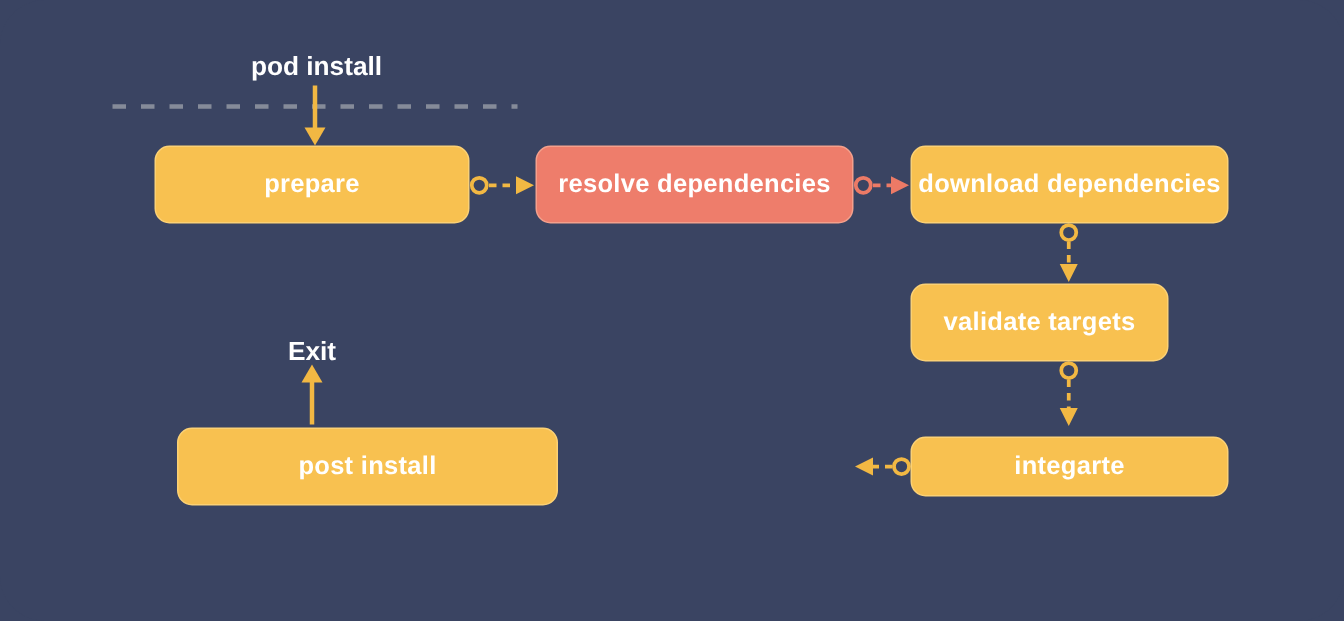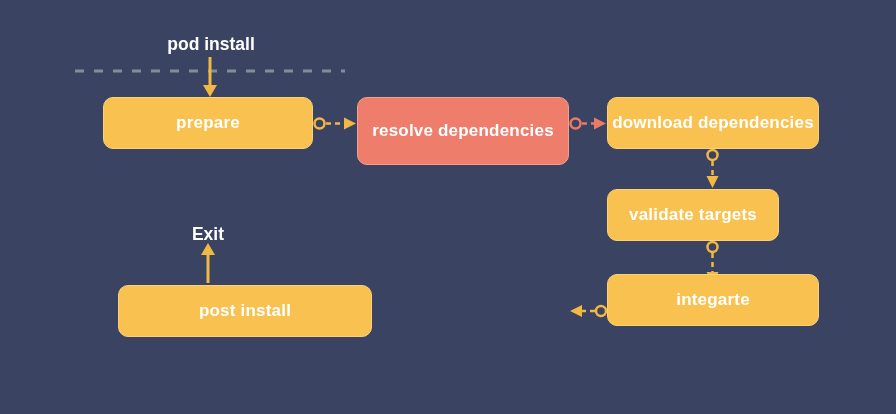--- a/index.html
+++ b/index.html
@@ -43,24 +43,24 @@
   .flow-label {
     position: absolute;
     transform: translateX(-50%);
     color: var(--text, #ffffff);
     font-size: 17.5px;
     font-weight: bold;
     white-space: nowrap;
   }
   
   .n-prepare   { left: 103px; top: 97px;  width: 210px; height: 52px; }
-  .n-resolve   { left: 357px; top: 97px;  width: 212px; height: 68px; }
+  .n-resolve   { left: 357px; top: 97px;  width: 212px; height: 52px; }
   .n-download  { left: 607px; top: 97px;  width: 212px; height: 52px; }
   .n-validate  { left: 607px; top: 189px; width: 172px; height: 52px; }
-  .n-integarte { left: 607px; top: 274px; width: 212px; height: 52px; }
+  .n-integarte { left: 607px; top: 291px; width: 212px; height: 40px; }
   .n-write     { left: 357px; top: 285px; width: 212px; height: 52px; }
   .n-post      { left: 118px; top: 285px; width: 254px; height: 52px; }
   .l-entry { left: 211px; top: 34px; }
   .l-exit  { left: 208px; top: 224px; }
   
   .stroke-y   { stroke: var(--edge-yellow, #f2b843); fill: none; }
   .fill-y     { fill: var(--edge-yellow, #f2b843); stroke: none; }
   .stroke-s   { stroke: var(--edge-salmon, #ec7a66); fill: none; }
   .fill-s     { fill: var(--edge-salmon, #ec7a66); stroke: none; }
   .stroke-rule{ stroke: var(--rule-gray, #858b99); fill: none; }

